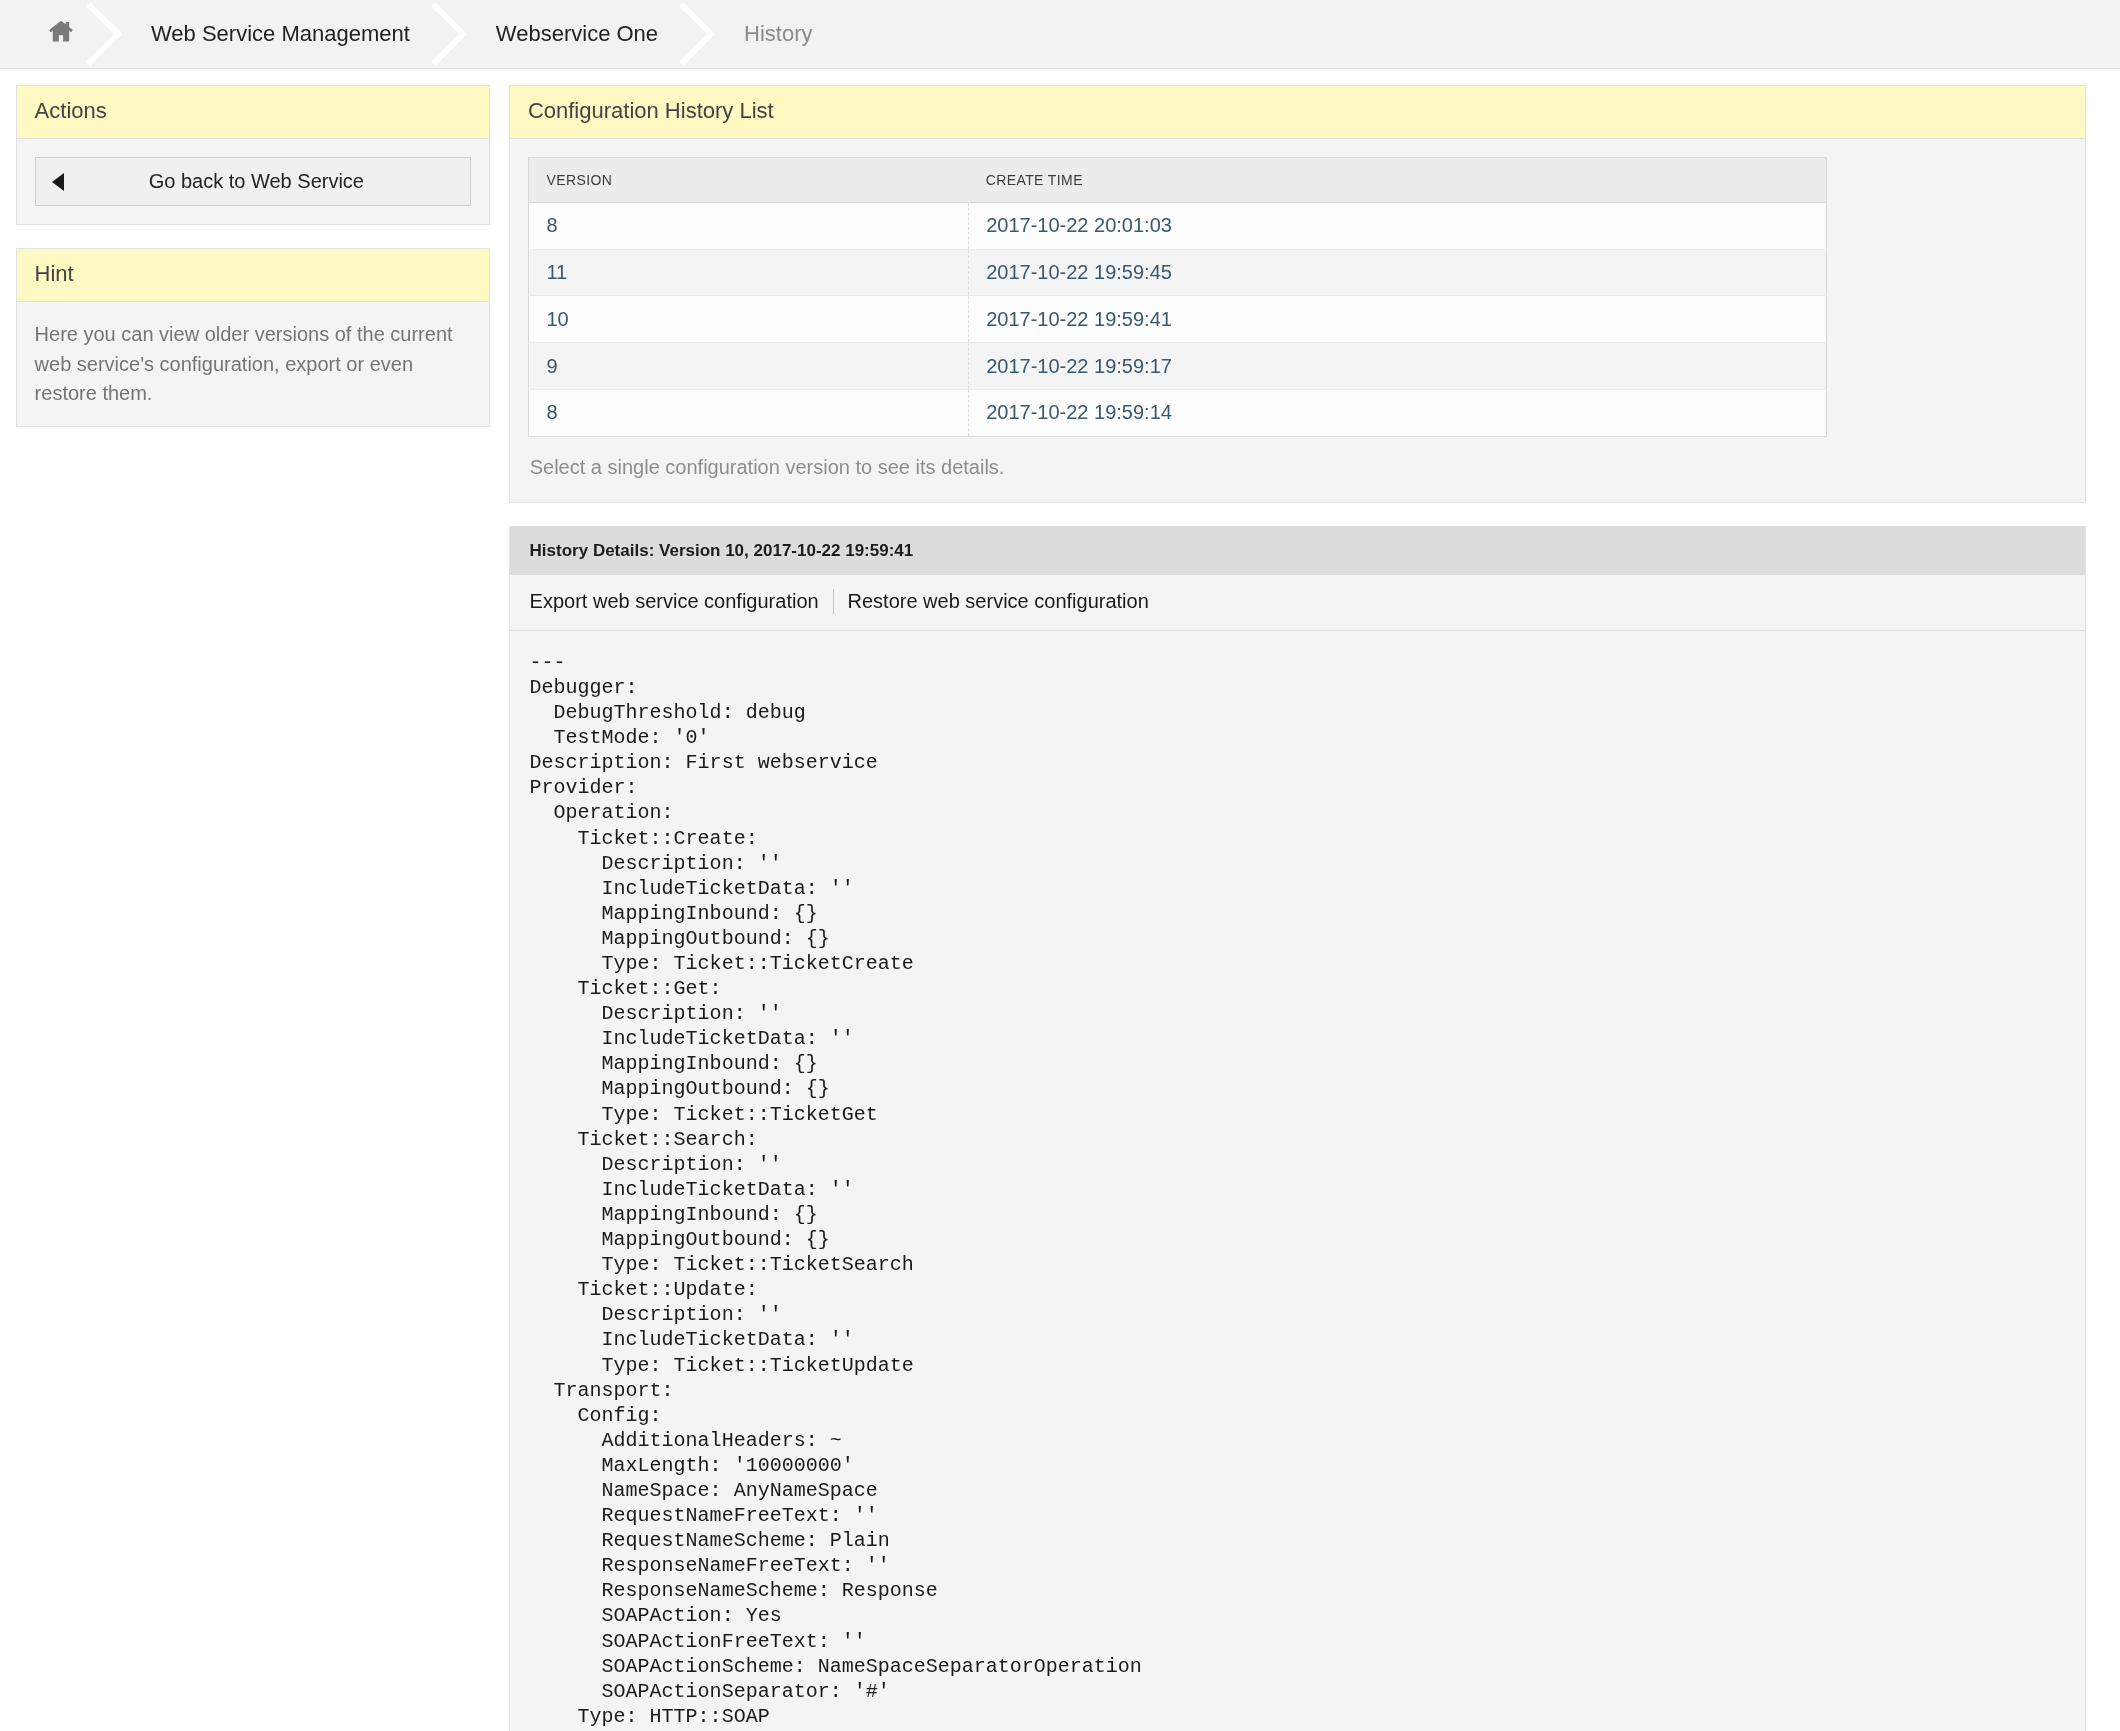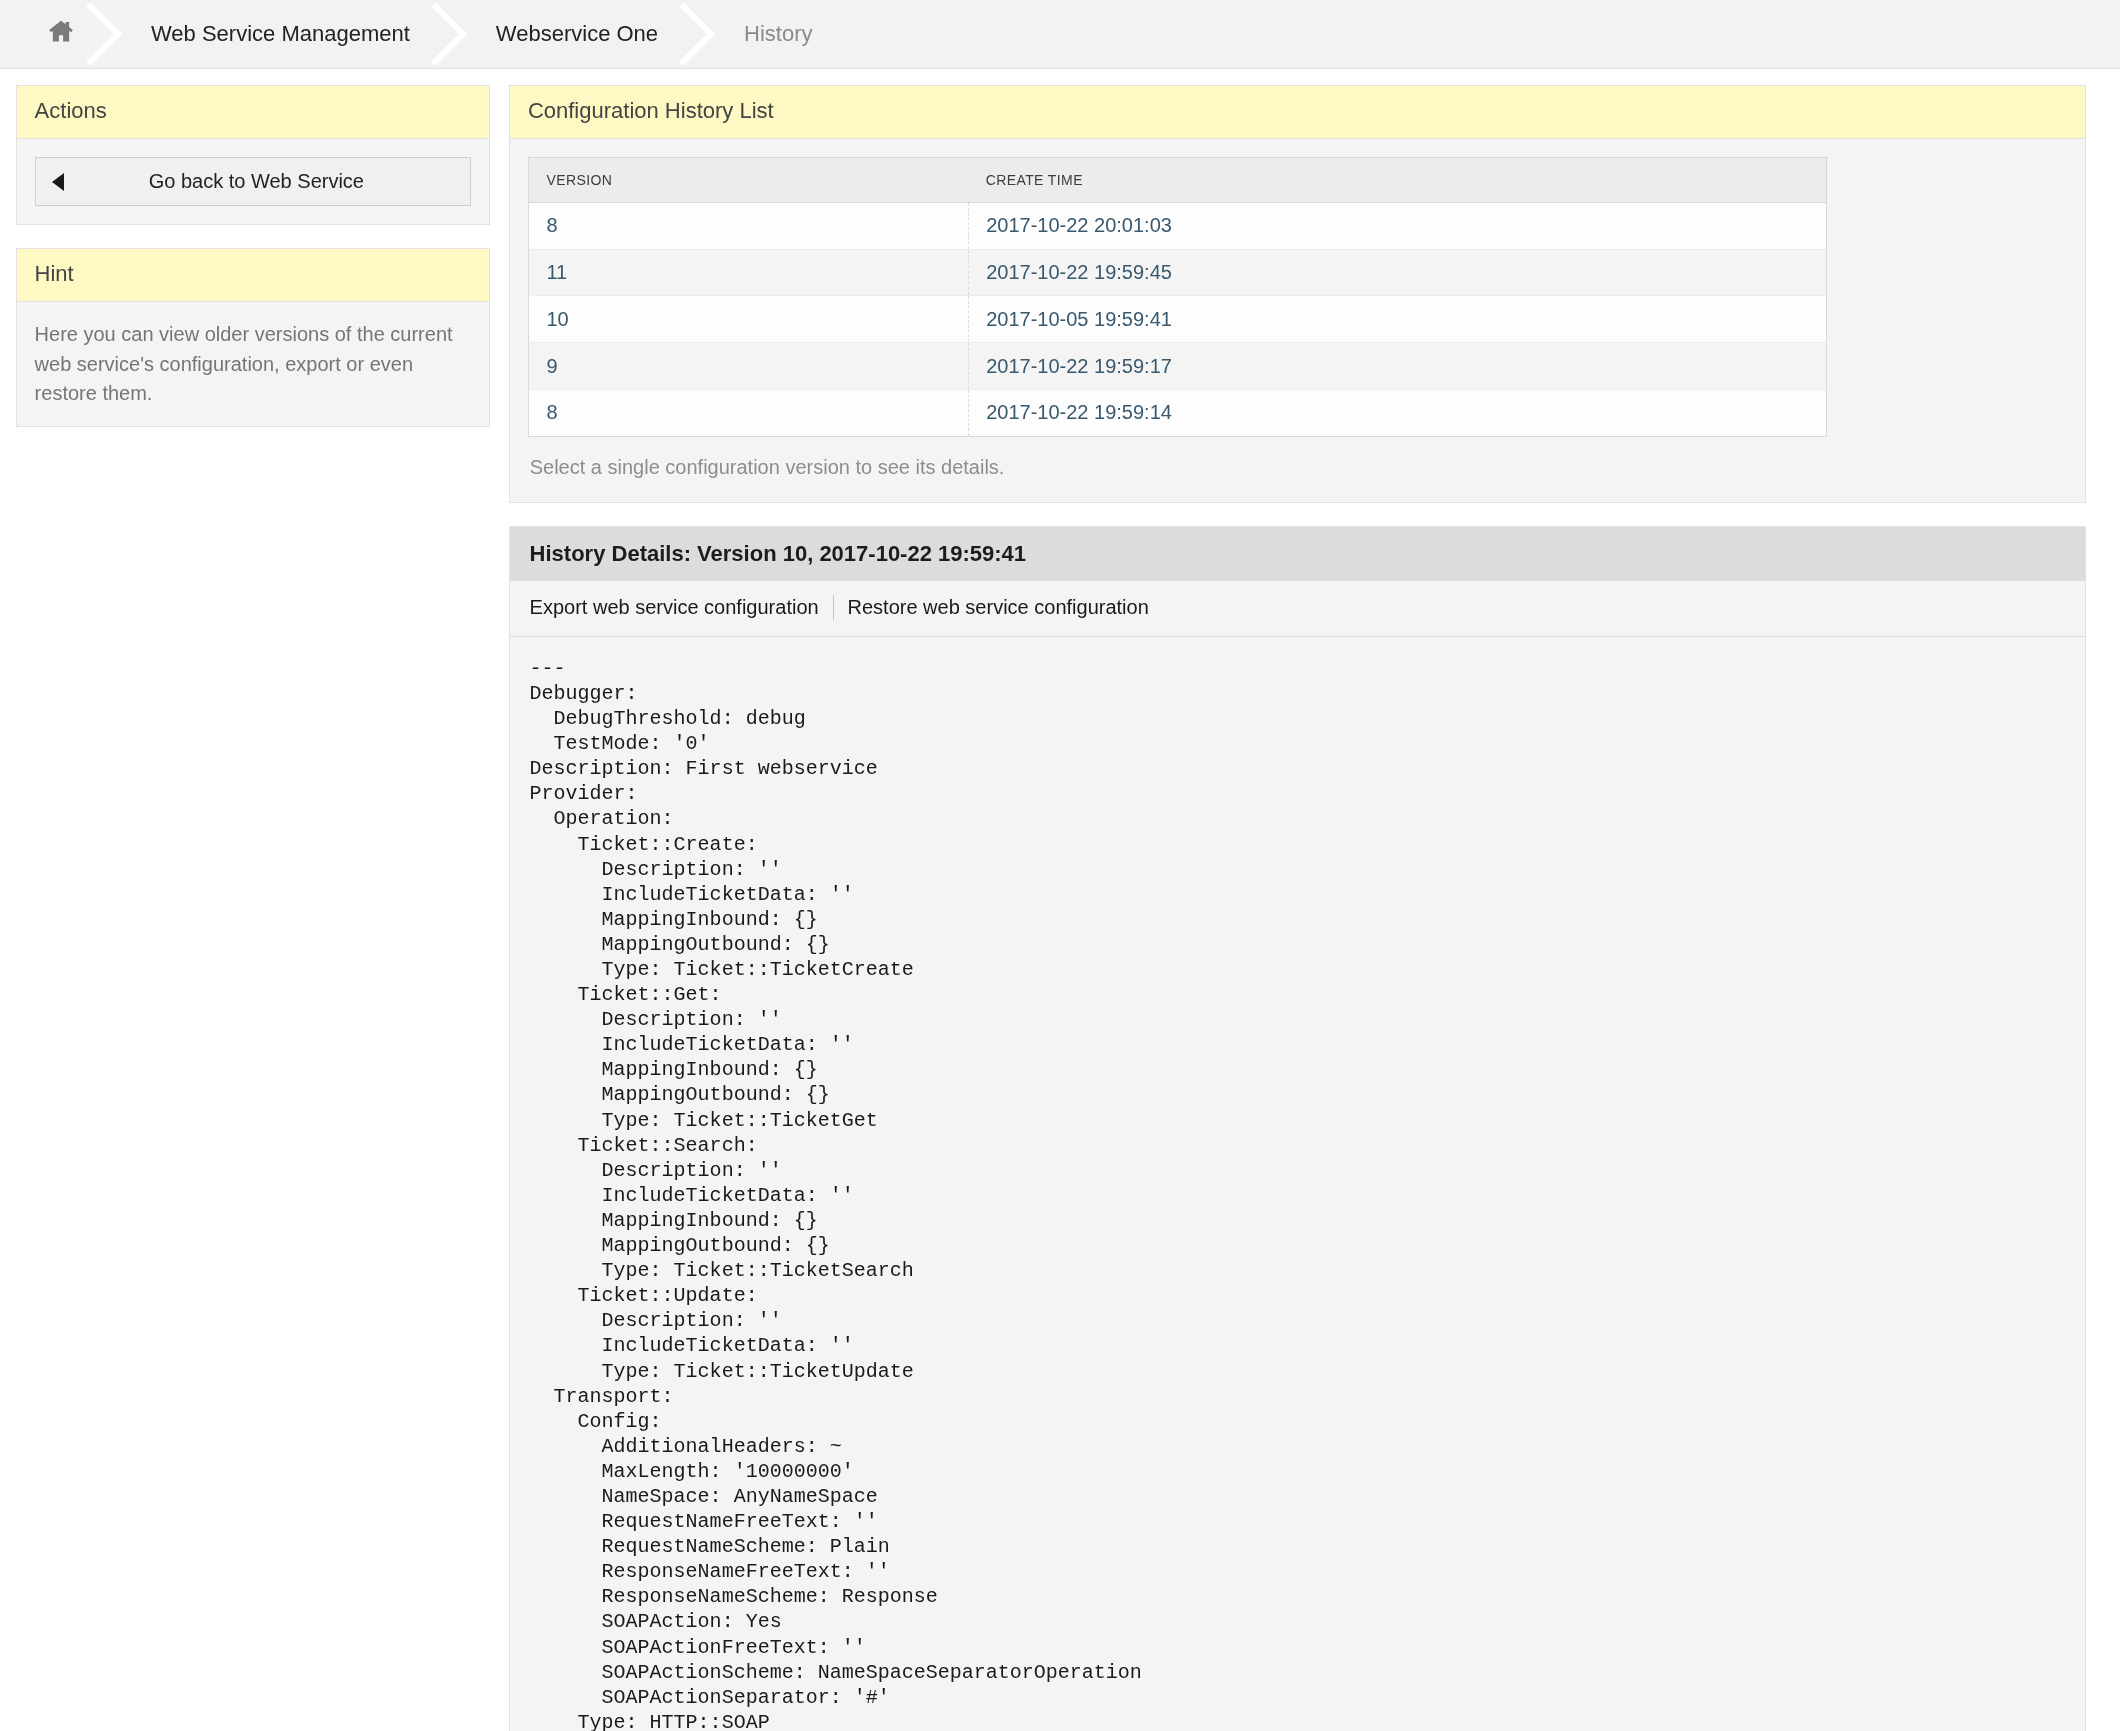--- a/index.html
+++ b/index.html
@@ -150,21 +150,21 @@
   }
 
   
   .details-widget {
     background: #f4f4f4;
     border: 0.9px solid #e2e2e2;
   }
   .details-header {
     background: #dcdcdc;
     padding: 14px 19.3px;
-    font-size: 22px;
+    font-size: 17px;
     font-weight: bold;
     color: #1c1c1c;
   }
   .details-actions {
     padding: 14px 19.3px 16px;
     border-bottom: 1.8px solid #dedede;
     font-size: 20px;
     display: flex;
     align-items: center;
     gap: 14px;
@@ -257,21 +257,21 @@
             <tr>
               <td class="col-version"><a class="row-link">8</a></td>
               <td class="col-time"><a class="row-link">2017-10-22 20:01:03</a></td>
             </tr>
             <tr>
               <td class="col-version"><a class="row-link">11</a></td>
               <td class="col-time"><a class="row-link">2017-10-22 19:59:45</a></td>
             </tr>
             <tr>
               <td class="col-version"><a class="row-link">10</a></td>
-              <td class="col-time"><a class="row-link">2017-10-05 19:59:41</a></td>
+              <td class="col-time"><a class="row-link">2017-10-22 19:59:41</a></td>
             </tr>
             <tr>
               <td class="col-version"><a class="row-link">9</a></td>
               <td class="col-time"><a class="row-link">2017-10-22 19:59:17</a></td>
             </tr>
             <tr>
               <td class="col-version"><a class="row-link">8</a></td>
               <td class="col-time"><a class="row-link">2017-10-22 19:59:14</a></td>
             </tr>
           </tbody>

